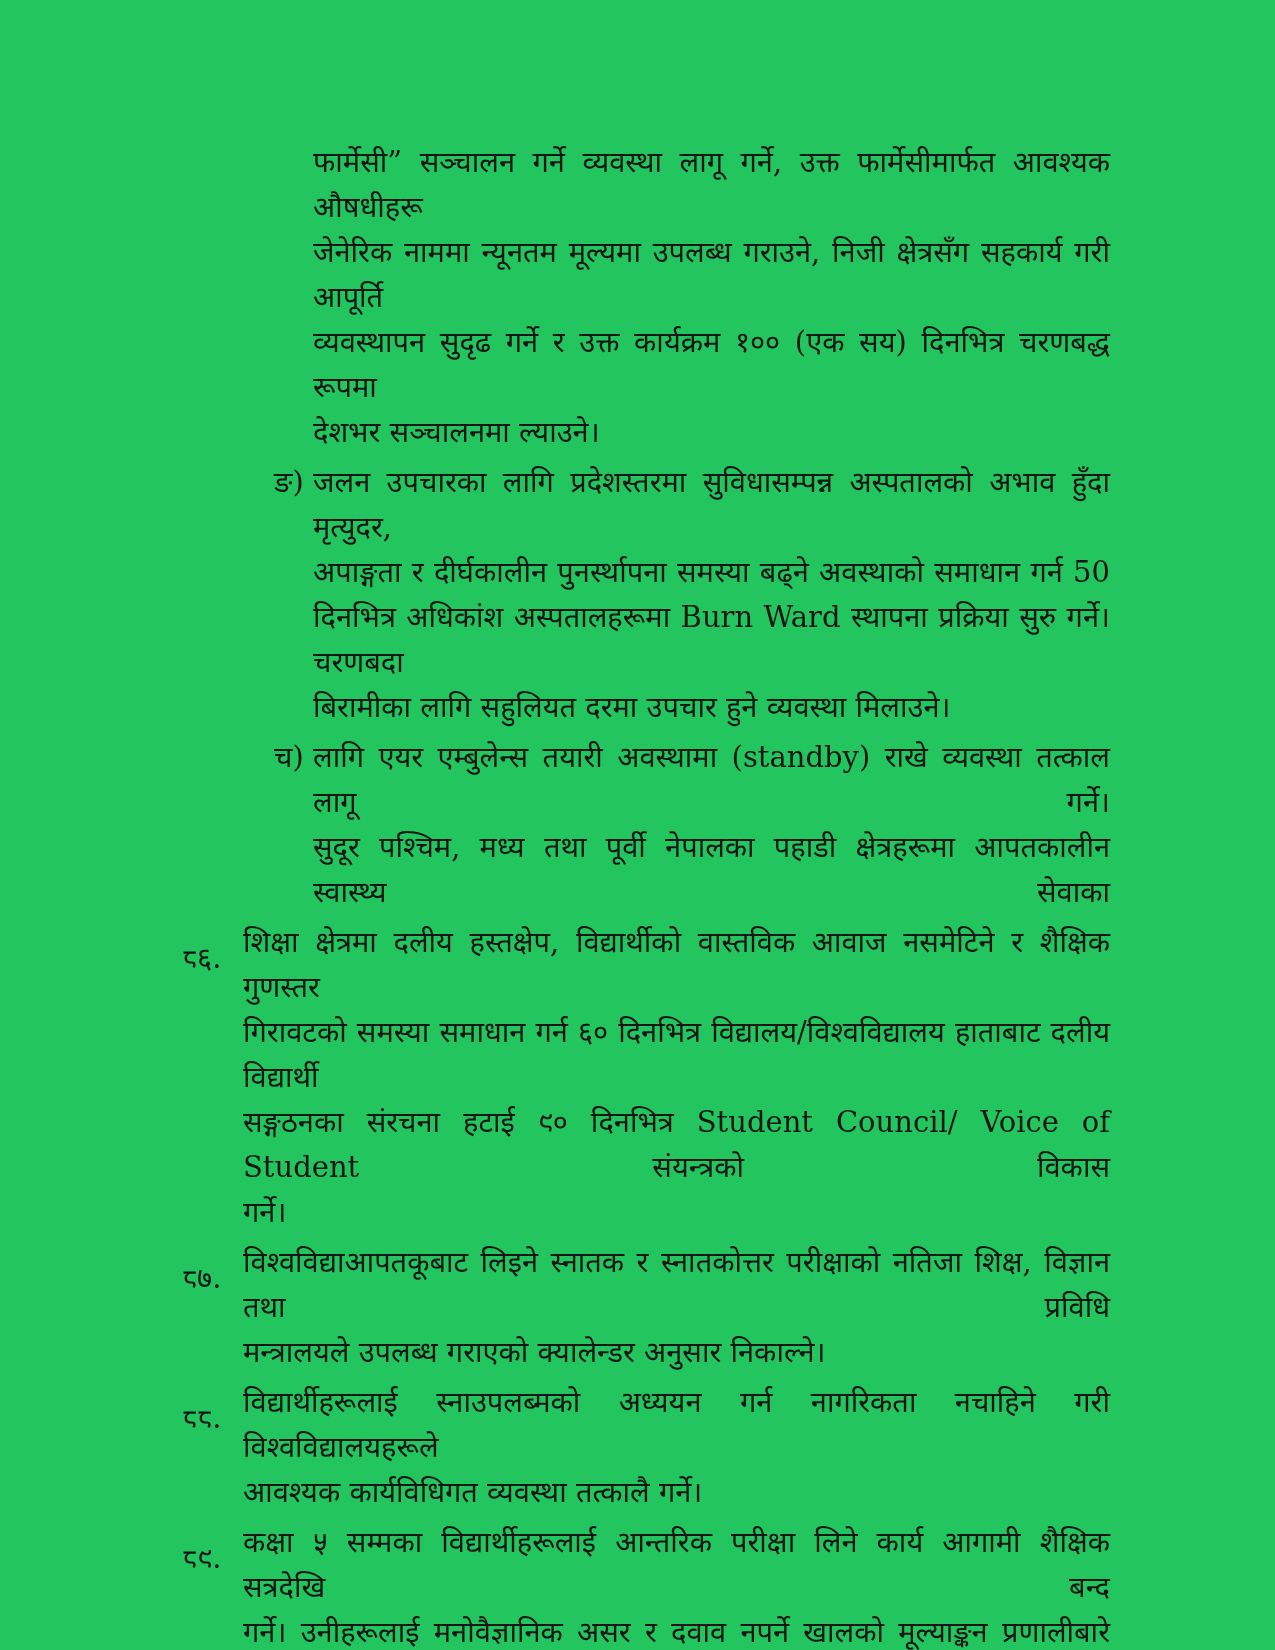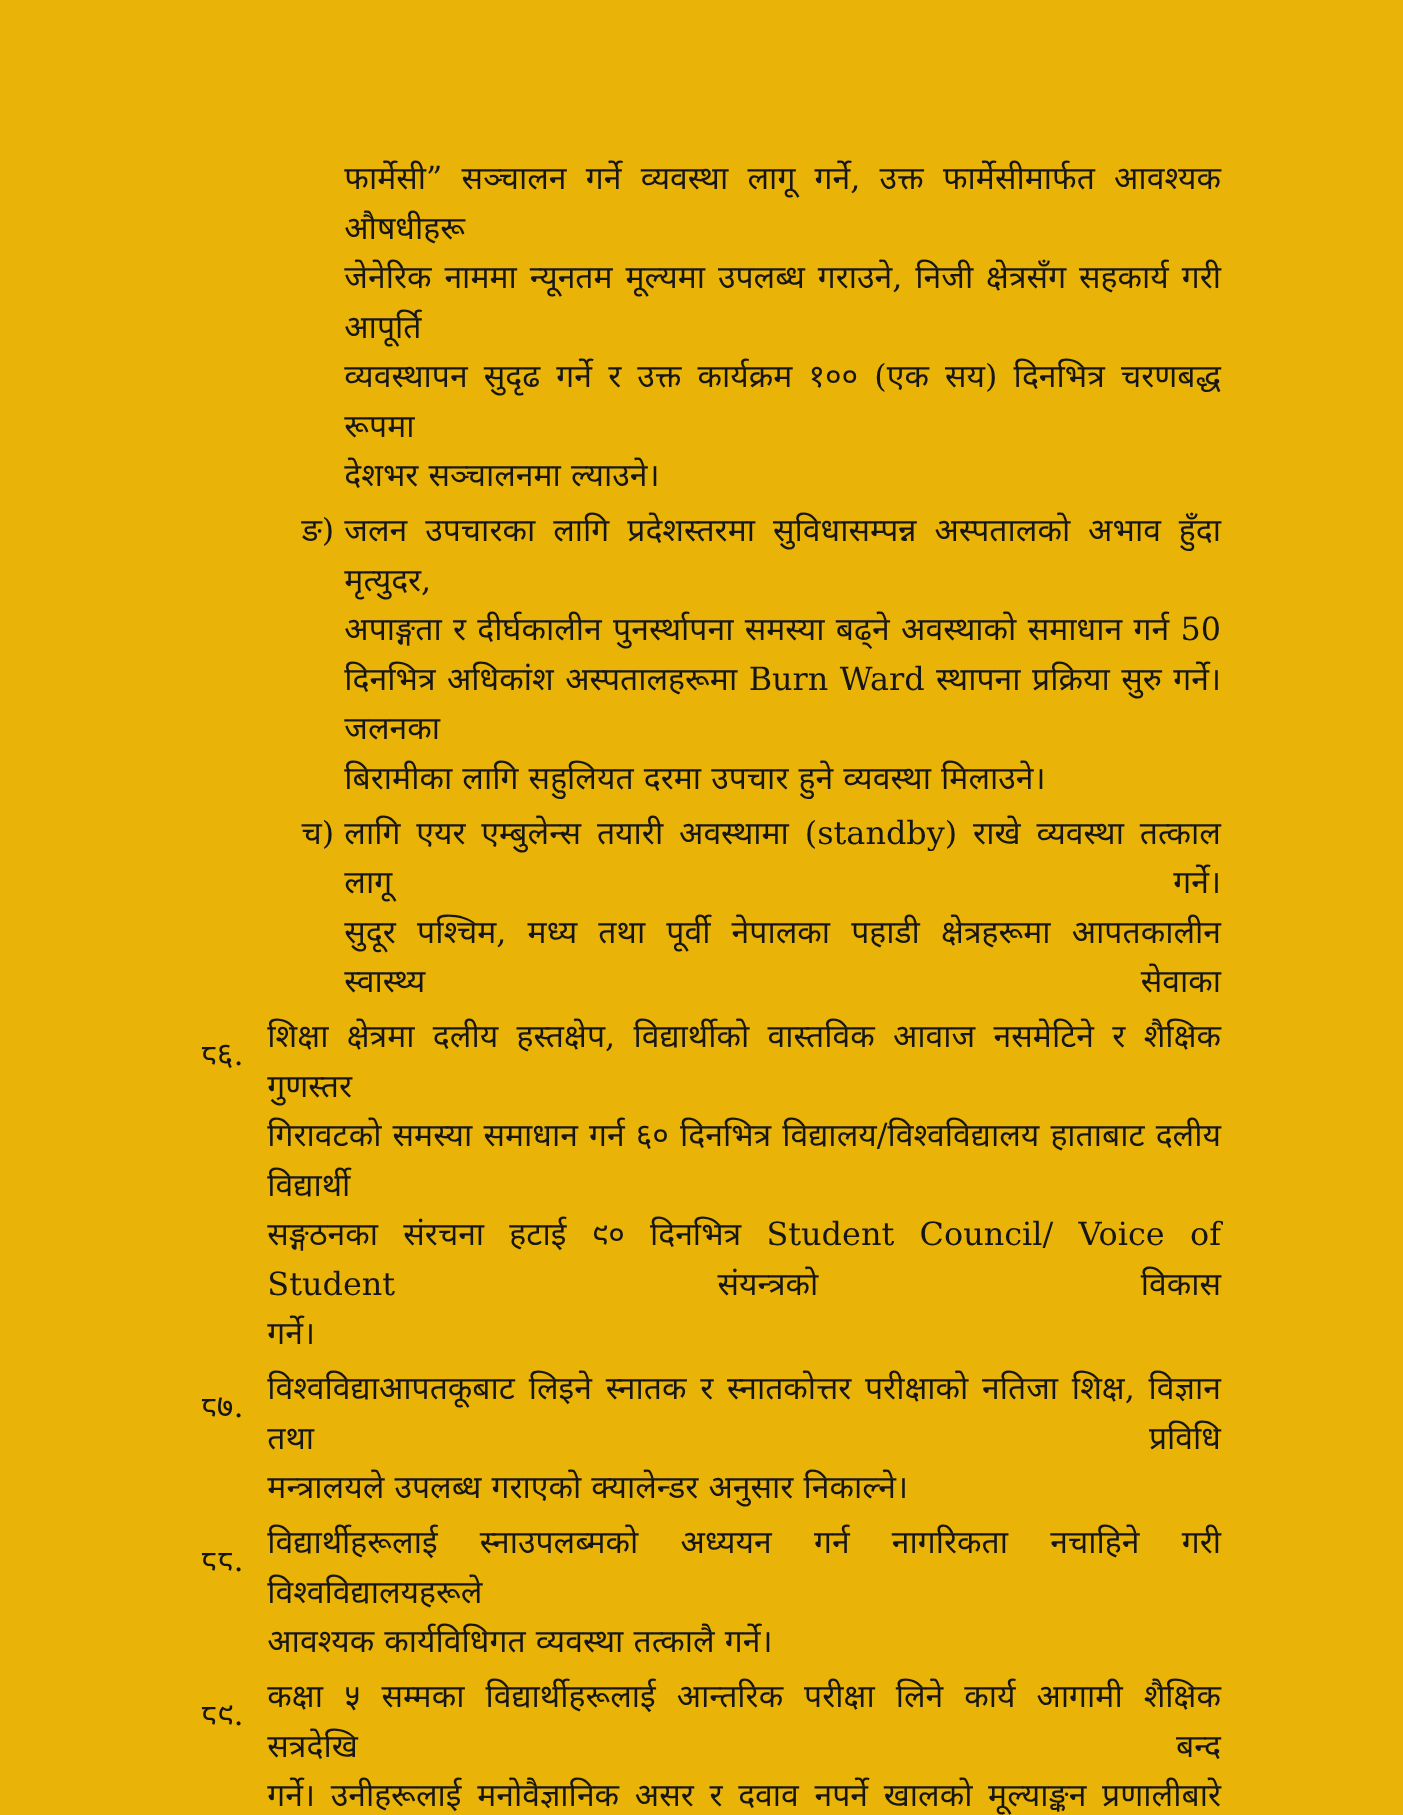--- a/index.html
+++ b/index.html
@@ -1,21 +1,21 @@
 <!DOCTYPE html>
 <html lang="ne"><head>
 <meta charset="utf-8">
 <style>
   html, body { margin: 0; padding: 0; background: #e8e8e8; }
   .page {
     position: relative;
     width: 1275px;
     height: 1650px;
     margin: 0 auto;
-    background: #eab308;
+    background: #22c55e;
     color: #161616;
     overflow: hidden;
     font-family: "DejaVu Serif", "Liberation Serif", serif;
   }
   .content {
     position: absolute;
     top: 140px;
     left: 0;
     width: 1275px;
   }
@@ -48,21 +48,21 @@
   <div class="para cont">
         <div class="line">फार्मेसी” सञ्चालन गर्ने व्यवस्था लागू गर्ने, उक्त फार्मेसीमार्फत आवश्यक औषधीहरू</div>
         <div class="line">जेनेरिक नाममा न्यूनतम मूल्यमा उपलब्ध गराउने, निजी क्षेत्रसँग सहकार्य गरी आपूर्ति</div>
         <div class="line">व्यवस्थापन सुदृढ गर्ने र उक्त कार्यक्रम १०० (एक सय) दिनभित्र चरणबद्ध रूपमा</div>
         <div class="line end">देशभर सञ्चालनमा ल्याउने।</div>
       </div>
       <div class="para sub">
         <span class="label">ङ)</span>
         <div class="line">जलन उपचारका लागि प्रदेशस्तरमा सुविधासम्पन्न अस्पतालको अभाव हुँदा मृत्युदर,</div>
         <div class="line">अपाङ्गता र दीर्घकालीन पुनर्स्थापना समस्या बढ्ने अवस्थाको समाधान गर्न 50</div>
-        <div class="line">दिनभित्र अधिकांश अस्पतालहरूमा Burn Ward स्थापना प्रक्रिया सुरु गर्ने। जलनका</div>
+        <div class="line">दिनभित्र अधिकांश अस्पतालहरूमा Burn Ward स्थापना प्रक्रिया सुरु गर्ने। चरणबदा</div>
         <div class="line end">बिरामीका लागि सहुलियत दरमा उपचार हुने व्यवस्था मिलाउने।</div>
       </div>
       <div class="para sub">
         <span class="label">च)</span>
         <div class="line">लागि एयर एम्बुलेन्स तयारी अवस्थामा (standby) राखे व्यवस्था तत्काल लागू गर्ने।</div>
         <div class="line">सुदूर पश्चिम, मध्य तथा पूर्वी नेपालका पहाडी क्षेत्रहरूमा आपतकालीन स्वास्थ्य सेवाका</div>
       </div>
       <div class="para num">
         <span class="label">८६.</span>
         <div class="line">शिक्षा क्षेत्रमा दलीय हस्तक्षेप, विद्यार्थीको वास्तविक आवाज नसमेटिने र शैक्षिक गुणस्तर</div>

